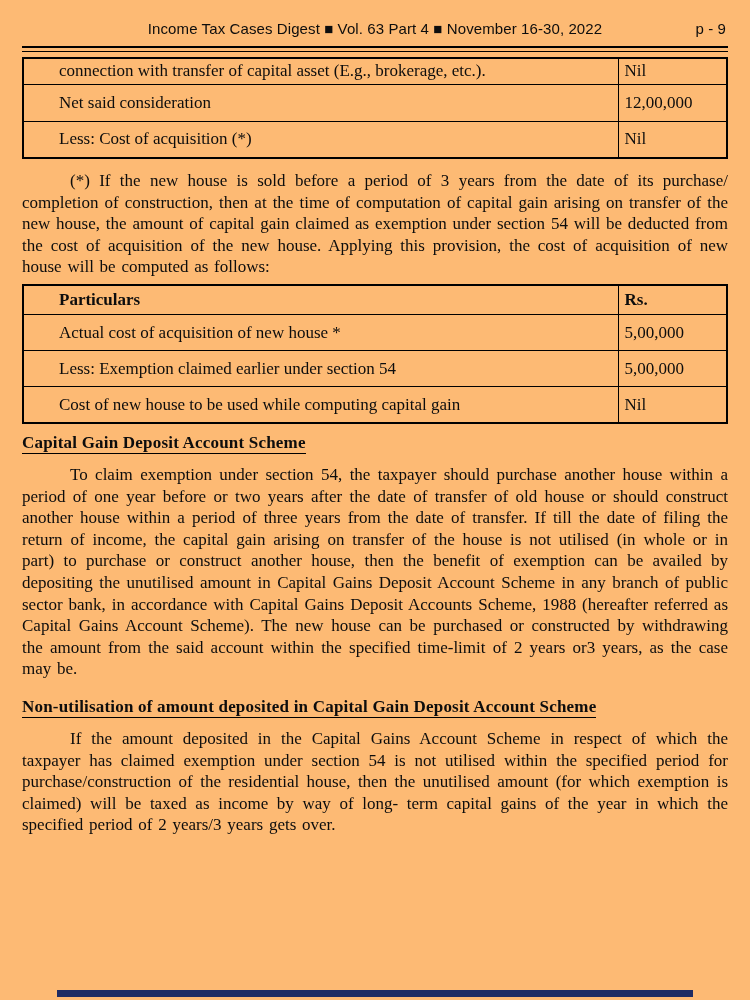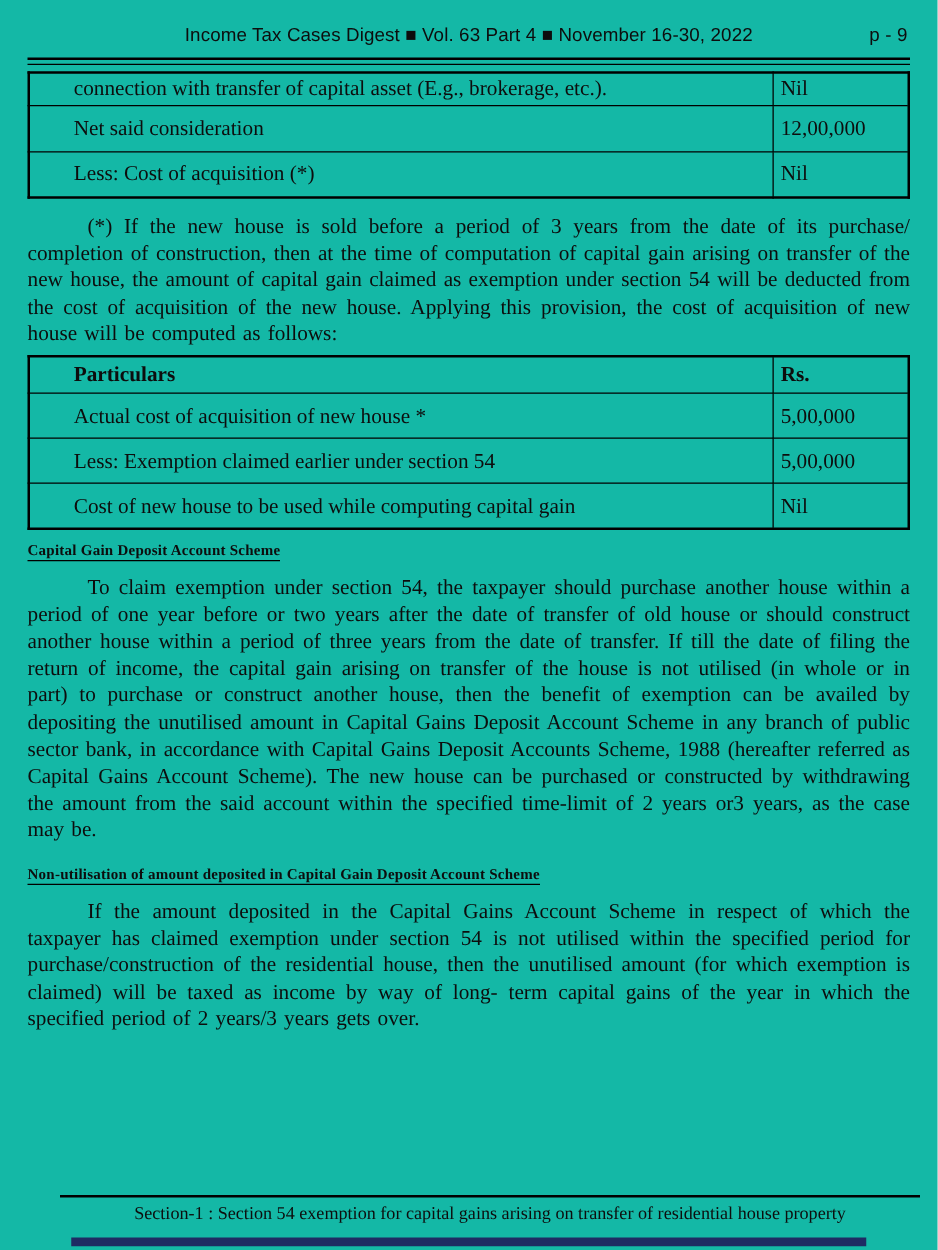--- a/index.html
+++ b/index.html
@@ -2,21 +2,21 @@
 <html><head>
 <meta charset="utf-8">
 <style>
   * { margin: 0; padding: 0; box-sizing: border-box; }
   html, body { background: #e8e8e8; }
   .page {
     position: relative;
     width: 750px;
     height: 1000px;
     margin: 0 auto;
-    background: #14b8a6;
+    background: #fdba74;
     color: #0d0d0d;
     font-family: "Liberation Serif", "DejaVu Serif", serif;
     padding: 20px 22px 0 22px;
     overflow: hidden;
   }
   
   .header {
     position: relative;
     height: 24px;
     font-family: "Liberation Sans", "DejaVu Sans", sans-serif;
@@ -65,21 +65,21 @@
   .body-para {
     margin-top: 11px;
     font-size: 17px;
     line-height: 21.6px;
     text-align: justify;
     text-indent: 48px;
     word-spacing: 1.5px;
   }
   .section-heading {
     margin-top: 9px;
-    font-size: 12px;
+    font-size: 17px;
     font-weight: bold;
     letter-spacing: 0.2px;
   }
   .section-heading .hu {
     border-bottom: 1.8px solid #000;
     padding-bottom: 1px;
   }
   .section-heading.second { margin-top: 17px; }
   
   .footer {
@@ -156,19 +156,16 @@
   <div class="section-heading">
     <span class="hu">Capital Gain Deposit Account Scheme</span>
   </div>
   <p class="body-para">To claim exemption under section 54, the taxpayer should purchase another house within a period of one year before or two years after the date of transfer of old house or should construct another house within a period of three years from the date of transfer. If till the date of filing the return of income, the capital gain arising on transfer of the house is not utilised (in whole or in part) to purchase or construct another house, then the benefit of exemption can be availed by depositing the unutilised amount in Capital Gains Deposit Account Scheme in any branch of public sector bank, in accordance with Capital Gains Deposit Accounts Scheme, 1988 (hereafter referred as Capital Gains Account Scheme). The new house can be purchased or constructed by withdrawing the amount from the said account within the specified time-limit of 2 years or3 years, as the case may be.</p>
 
   <div class="section-heading second">
     <span class="hu">Non-utilisation of amount deposited in Capital Gain Deposit Account Scheme</span>
   </div>
   <p class="body-para">If the amount deposited in the Capital Gains Account Scheme in respect of which the taxpayer has claimed exemption under section 54 is not utilised within the specified period for purchase/construction of the residential house, then the unutilised amount (for which exemption is claimed) will be taxed as income by way of long- term capital gains of the year in which the specified period of 2 years/3 years gets over.</p>
 
-  <div class="footer">
-    <span>Section-1 : Section 54 exemption for capital gains arising on transfer of residential house property</span>
-  </div>
 
   <div class="bottom-bar" style="background-color: rgb(30, 43, 99);"></div>
 
 </div>
 
 </body></html>

